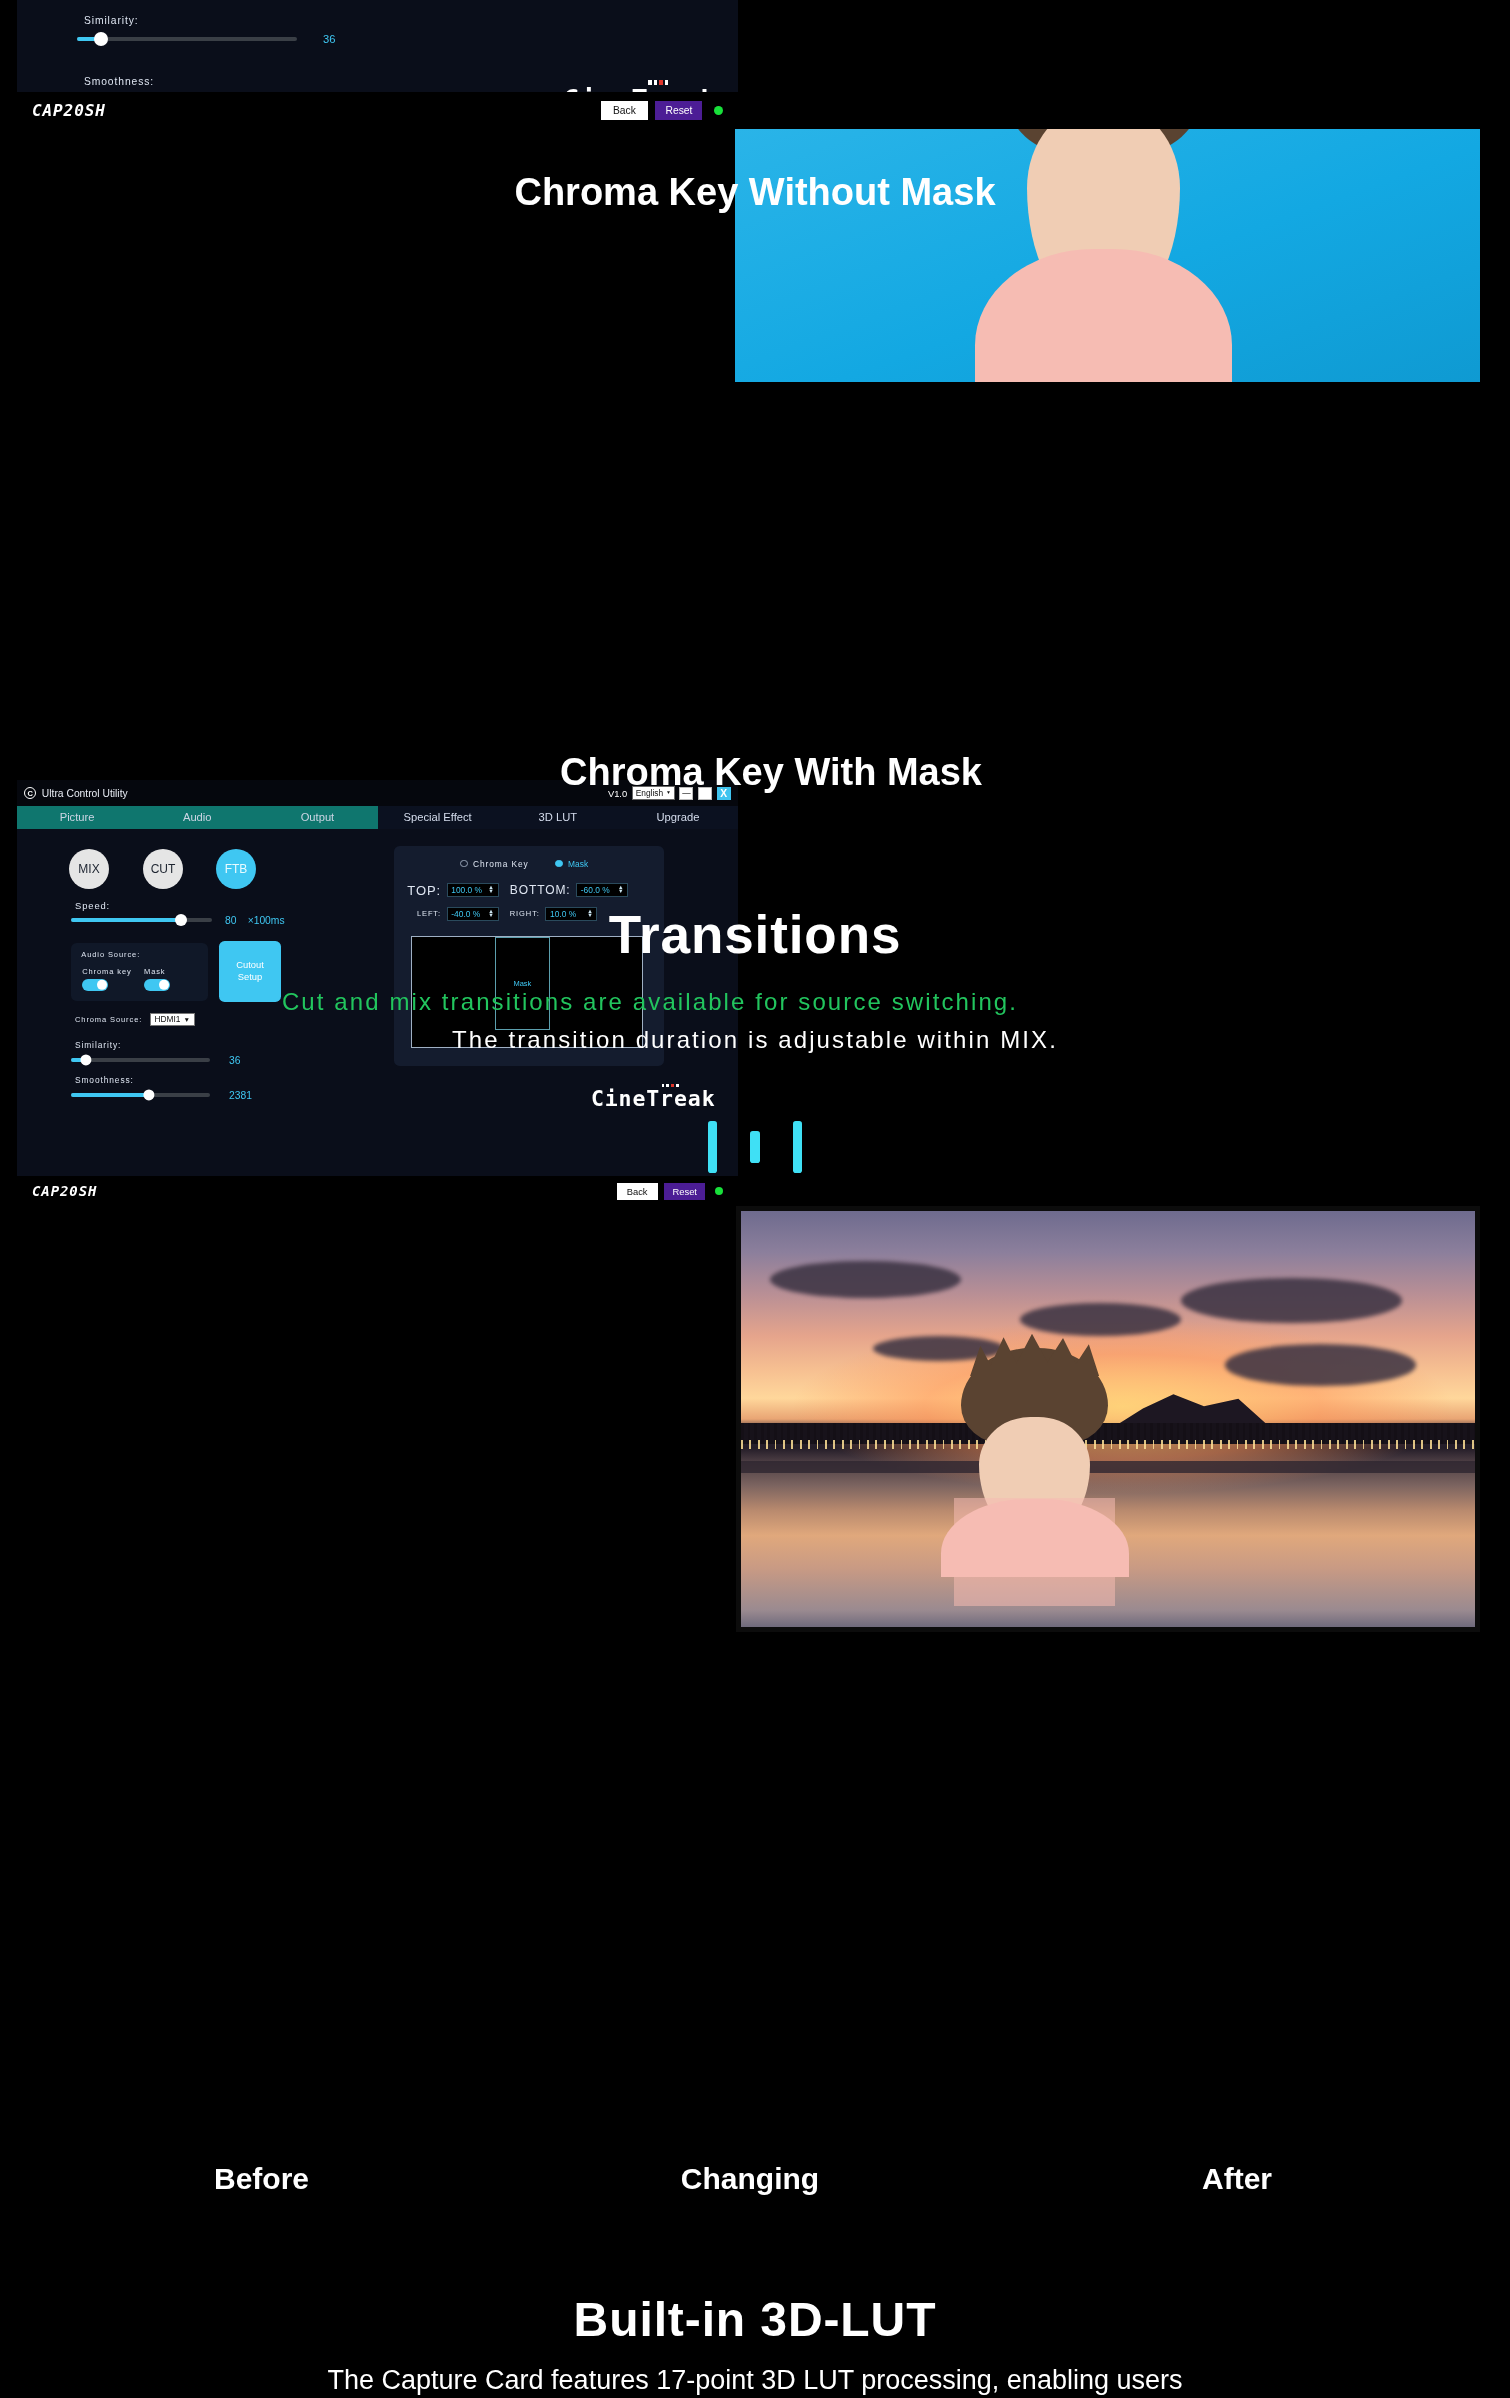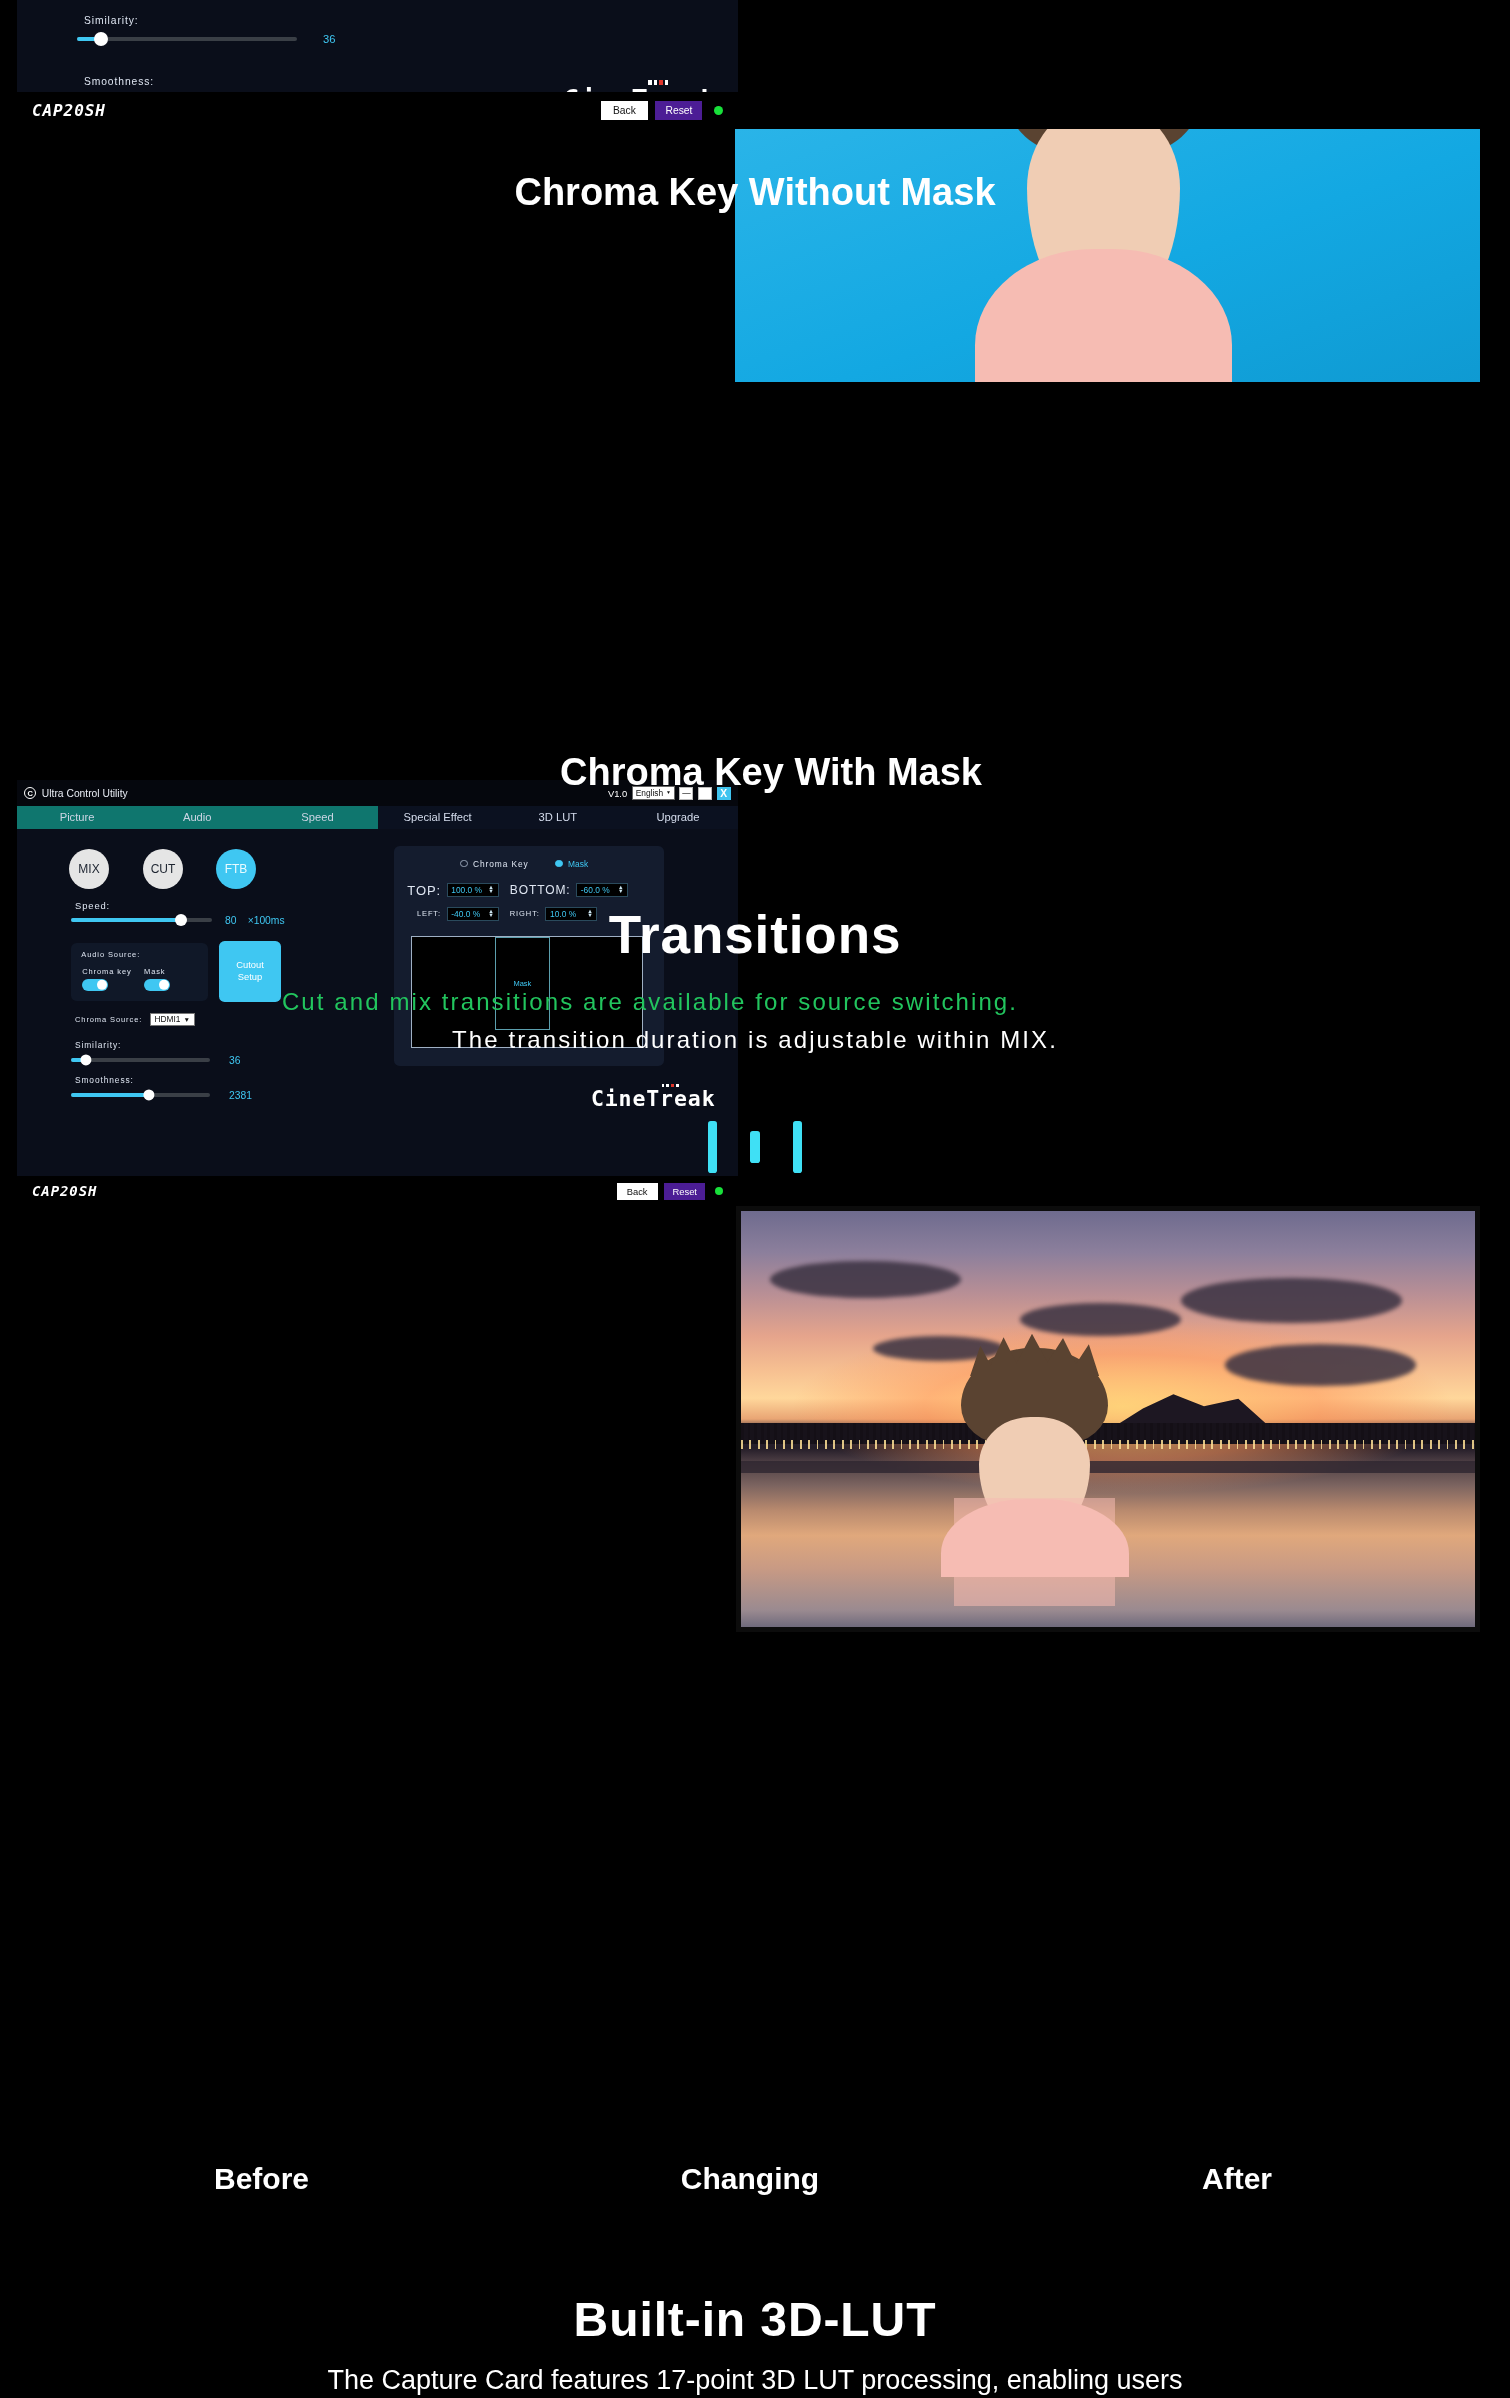--- a/index.html
+++ b/index.html
@@ -253,21 +253,21 @@
       </div>
       <div class="win-btn" style="width:14px;height:13px;font-size:8.4px;">—</div>
       <div class="win-btn" style="width:14px;height:13px;font-size:8.4px;"></div>
       <div class="win-close" style="width:14px;height:13px;font-size:10.3px;">X</div>
     </div>
   </div>
 
   <div class="ucu-tabs" style="height:22.5px;">
     <div class="ucu-tab" style="font-size:11.2px;">Picture</div>
     <div class="ucu-tab" style="font-size:11.2px;">Audio</div>
-    <div class="ucu-tab" style="font-size:11.2px;">Speed</div>
+    <div class="ucu-tab" style="font-size:11.2px;">Output</div>
     <div class="ucu-tab tab-dim" style="font-size:11.2px;">Special Effect</div>
     <div class="ucu-tab tab-dim" style="font-size:11.2px;">3D LUT</div>
     <div class="ucu-tab tab-dim" style="font-size:11.2px;">Upgrade</div>
   </div>
 
   <div class="ucu-body" style="height:340px; position:relative;">
 
     <div class="abs circle-btn" style="left:52px; top:20.6px; width:40px; height:40px; font-size:12px;">MIX</div>
     <div class="abs circle-btn" style="left:126px; top:20.6px; width:40px; height:40px; font-size:12px;">CUT</div>
     <div class="abs circle-btn on" style="left:199px; top:20.6px; width:40px; height:40px; font-size:12px;">FTB</div>

